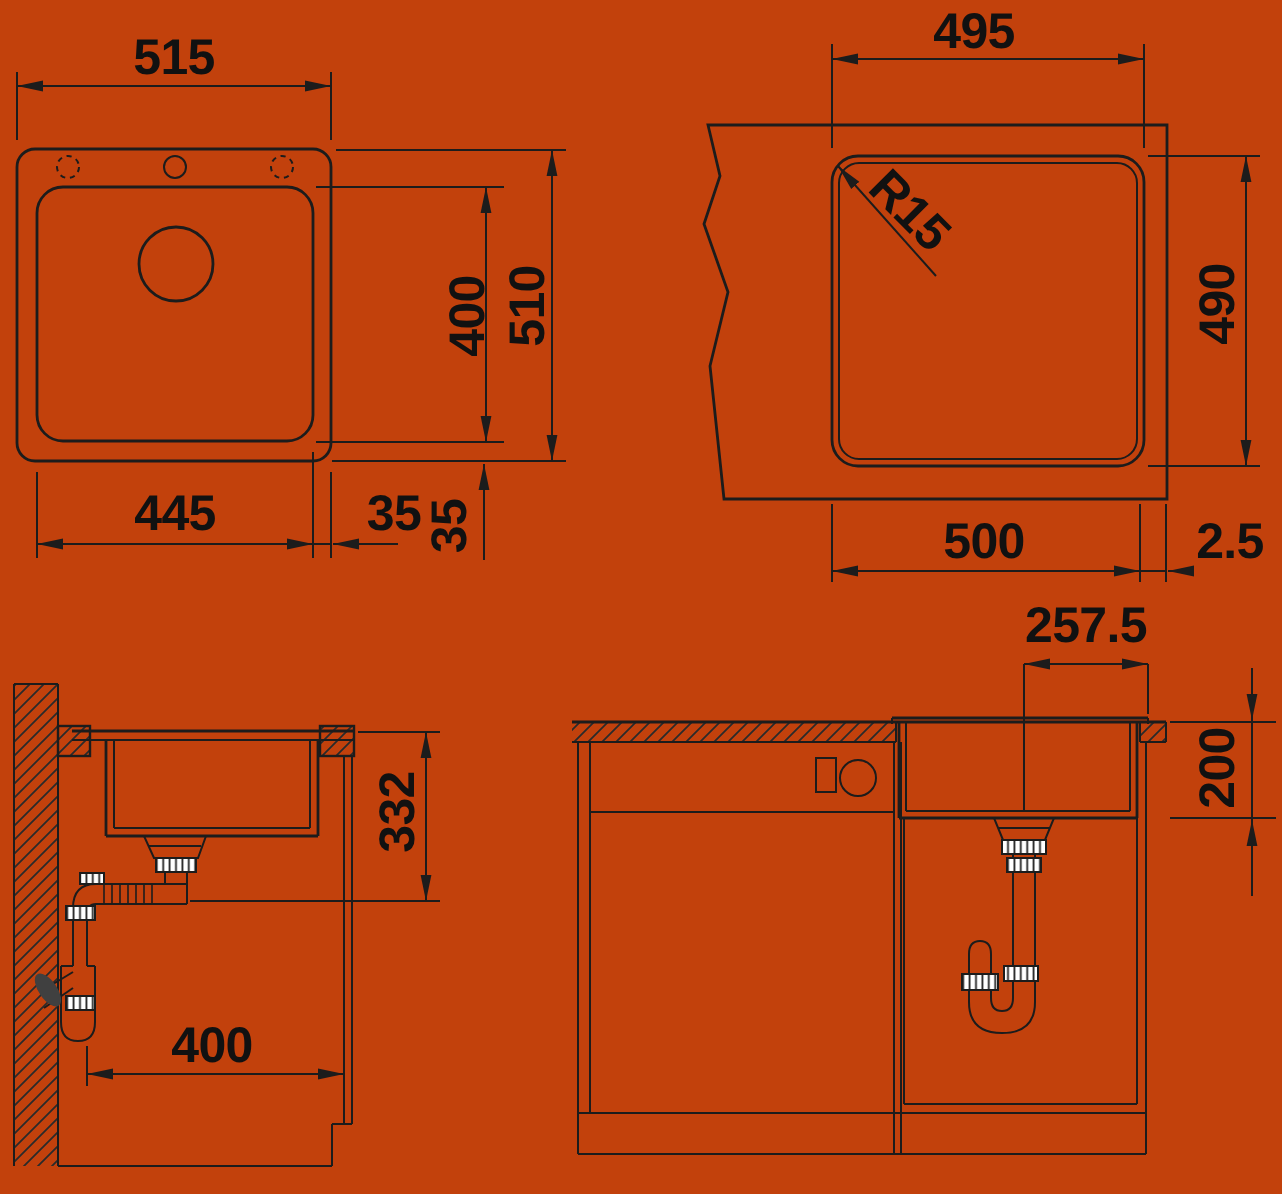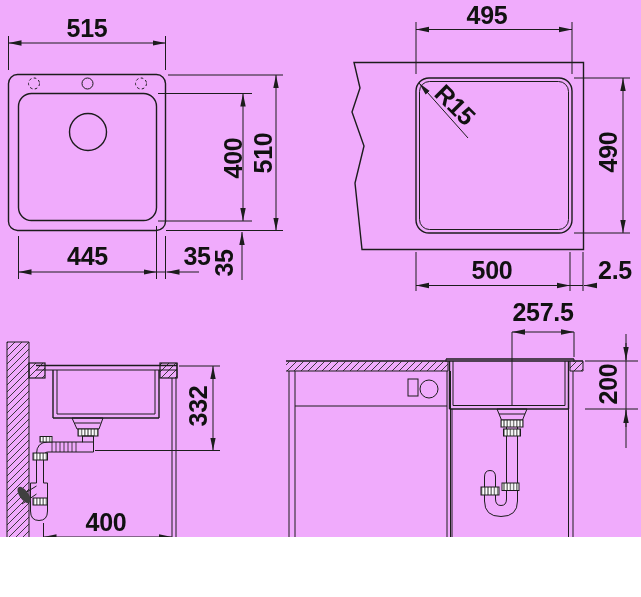--- a/index.html
+++ b/index.html
@@ -1,16 +1,16 @@
 <!DOCTYPE html>
 <html><head>
 <meta charset="utf-8">
 <style>
   html,body{margin:0;padding:0;background:#fff;}
-  .stage{position:relative;width:641px;height:537px;background:#f0abfc;overflow:hidden;}
+  .stage{position:relative;width:641px;height:597px;background:#c2410c;overflow:hidden;}
   svg{display:block;}
   .o{stroke:#1c1c1c;stroke-width:1.4;fill:none;}
   .t{stroke:#1c1c1c;stroke-width:1;fill:none;}
   .d{stroke:#1c1c1c;stroke-width:1;fill:none;}
   .tick{stroke:#1c1c1c;stroke-width:0.8;fill:none;}
   .dim{font-family:"Liberation Sans",sans-serif;font-weight:bold;font-size:25px;fill:#111;letter-spacing:-0.3px;}
   .dash{stroke-dasharray:2.6 2.4;}
 </style>
 </head>
 <body>

